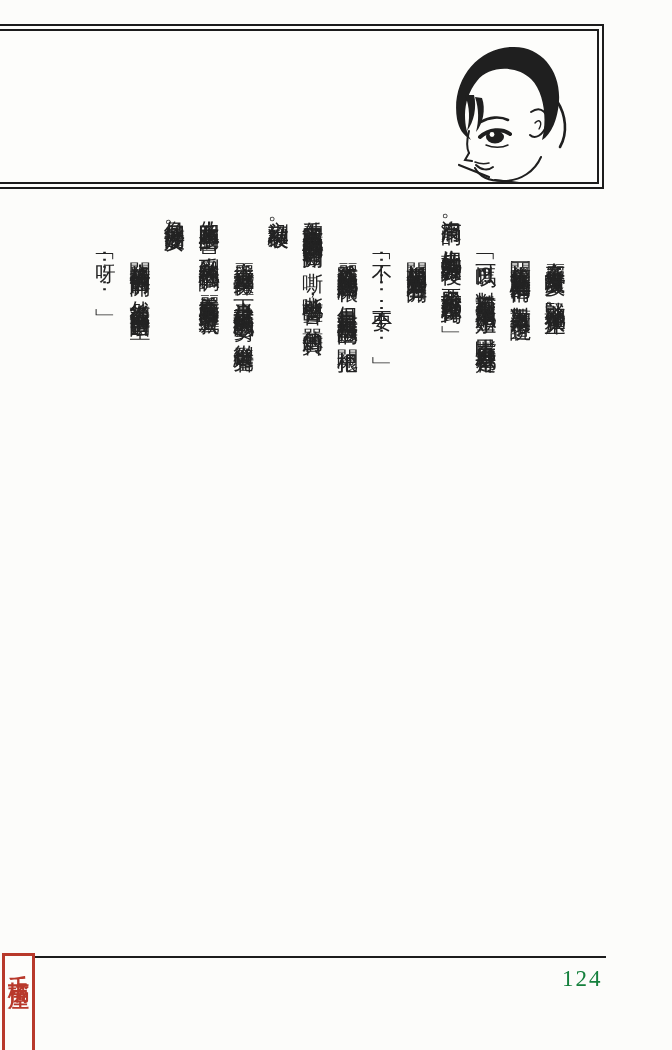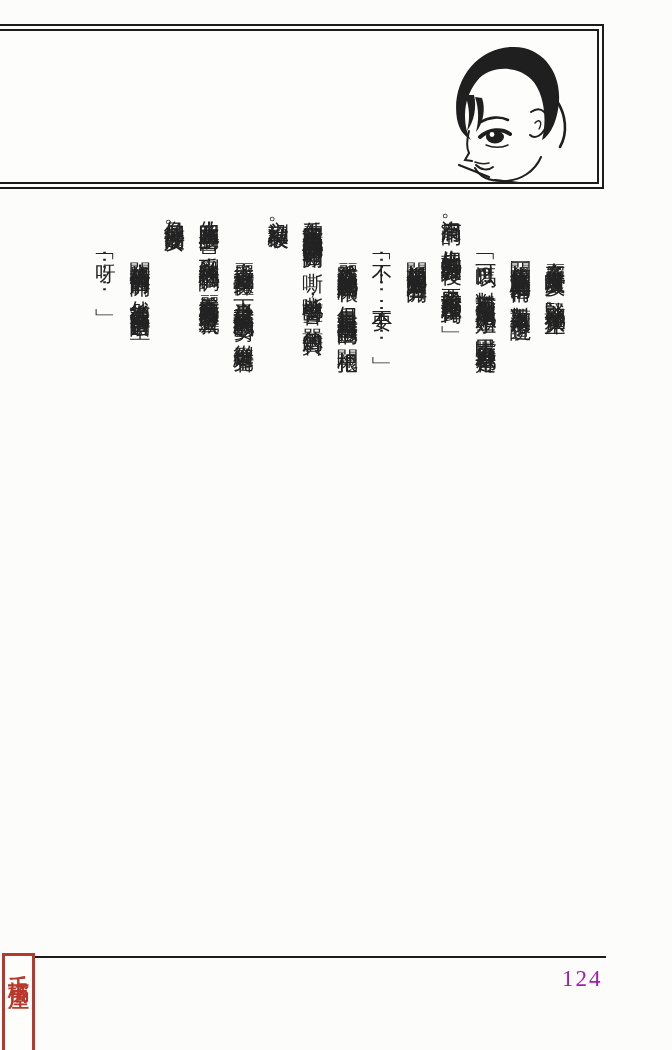--- a/index.html
+++ b/index.html
@@ -17,21 +17,21 @@
   
   .text-block {
     position:absolute; top:204px; right:100px; height:756px;
     writing-mode:vertical-rl;
     font-size:21px; line-height:34.6px; letter-spacing:1.6px;
     color:#232323;
   }
   .vcol { white-space:nowrap; }
   
   .footer-rule { position:absolute; left:28px; top:956px; width:578px; height:2px; background:#1c1c1c; }
-  .page-number { position:absolute; left:562px; top:966px; font-size:23px; letter-spacing:2px; color:#a21caf; }
+  .page-number { position:absolute; left:562px; top:966px; font-size:23px; letter-spacing:2px; color:#15803d; }
   
   .seal {
     position:absolute; left:2px; top:953px; width:33px; height:108px;
     border:3px solid #b8392b; box-sizing:border-box; background:#fdfdfb;
     display:flex; justify-content:center; z-index:2;
   }
   .seal-text {
     writing-mode:vertical-rl; text-orientation:upright;
     color:#b8392b; font-weight:bold; font-size:21px;
     letter-spacing:8px; margin-top:1px;

